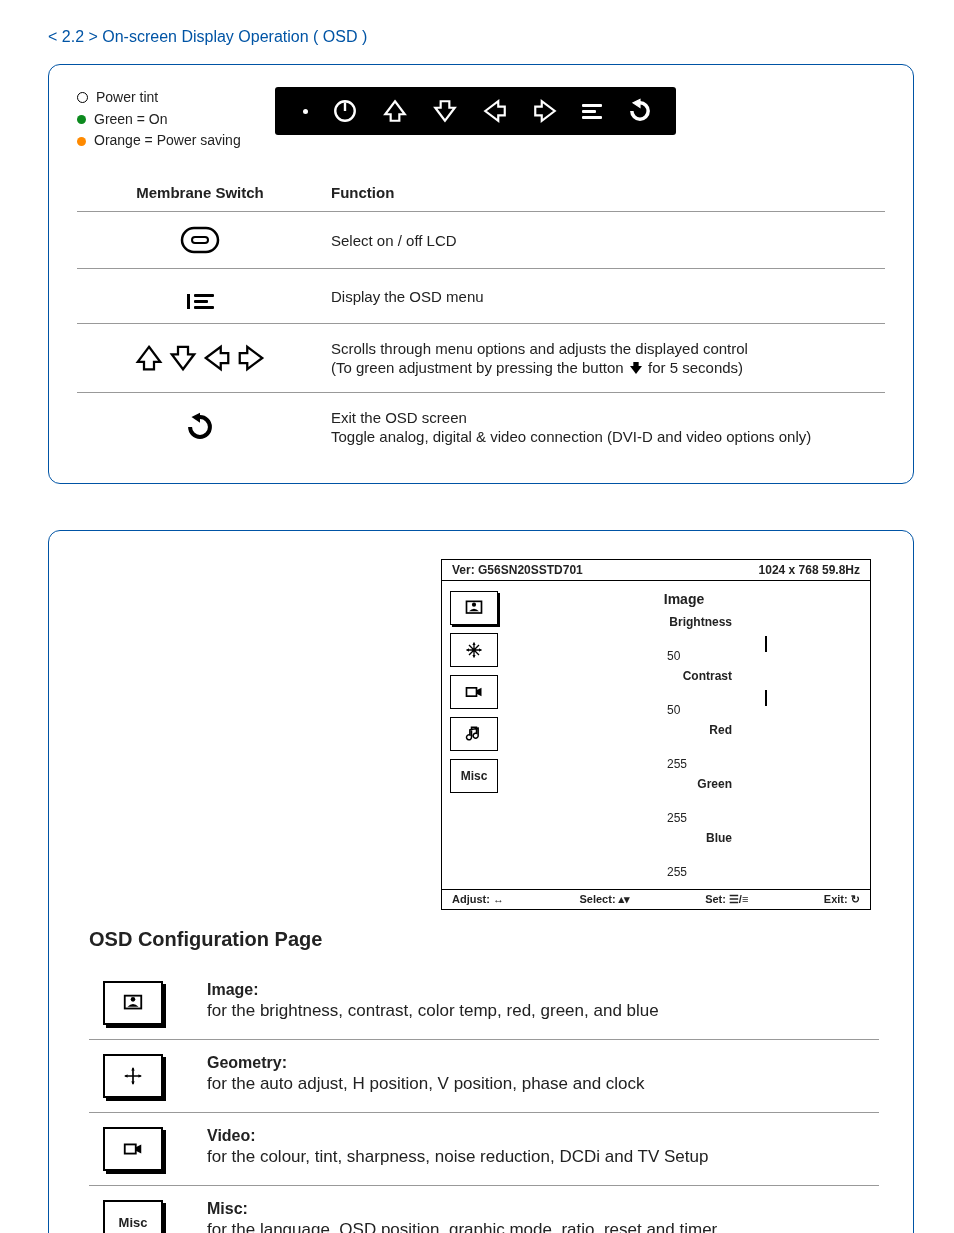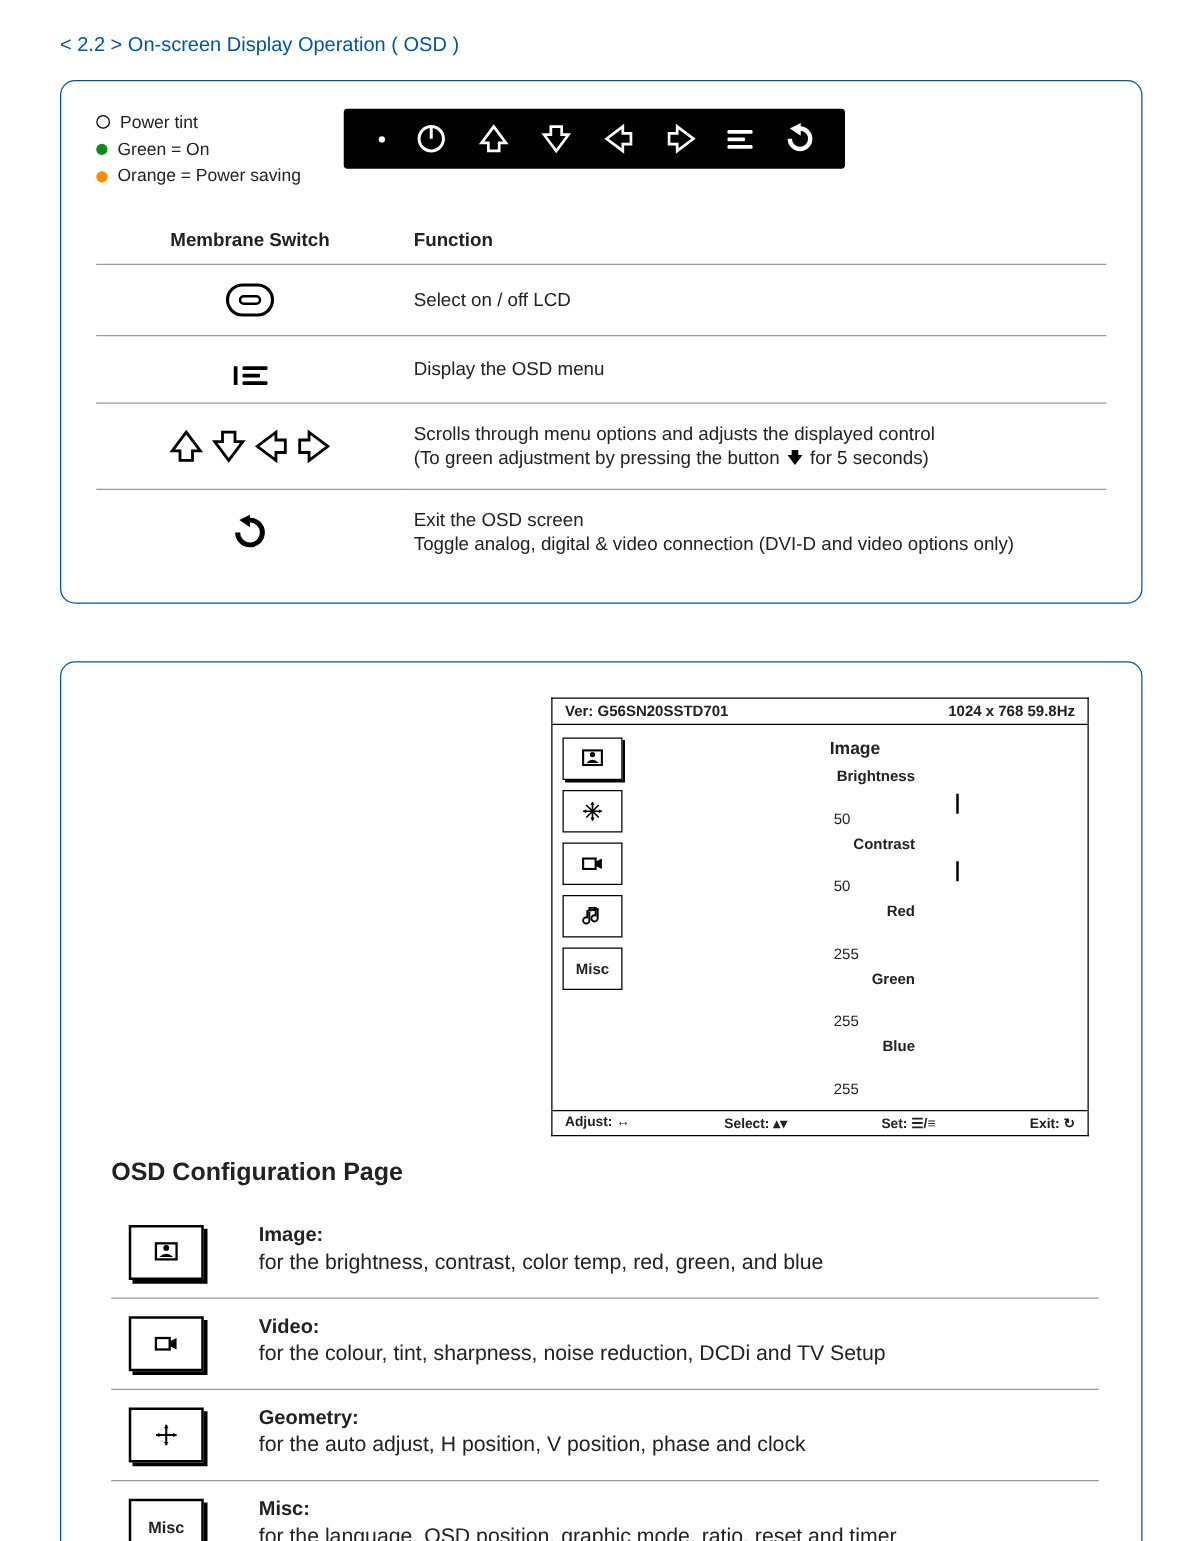--- a/index.html
+++ b/index.html
@@ -369,42 +369,42 @@
           </div>
       <div class="cfg-text">
         <div class="head">Image:</div>
         <div class="sub">for the brightness, contrast, color temp, red, green, and blue</div>
       </div>
     </div>
     <div class="cfg-row">
       <div class="cfg-icon">
             <div class="big-tab">
         <svg width="26" height="22" viewBox="0 0 24 24">
-                <rect x="3" y="7" width="12" height="10" fill="none" stroke="#000" stroke-width="2"></rect>
-                <path d="M15 10l6-3v10l-6-3z" fill="#000"></path>
+                <path d="M12 3v18M3 12h18" stroke="#000" stroke-width="1.8"></path>
+                <path d="M12 3l-2 3h4zM12 21l-2-3h4zM3 12l3-2v4zM21 12l-3-2v4z" fill="#000"></path>
               </svg>
       </div>
           </div>
       <div class="cfg-text">
-        <div class="head">Video:</div>
-        <div class="sub">for the colour, tint, sharpness, noise reduction, DCDi and TV Setup</div>
+        <div class="head">Geometry:</div>
+        <div class="sub">for the auto adjust, H position, V position, phase and clock</div>
       </div>
     </div>
     <div class="cfg-row">
       <div class="cfg-icon">
             <div class="big-tab">
         <svg width="26" height="22" viewBox="0 0 24 24">
-                <path d="M12 3v18M3 12h18" stroke="#000" stroke-width="1.8"></path>
-                <path d="M12 3l-2 3h4zM12 21l-2-3h4zM3 12l3-2v4zM21 12l-3-2v4z" fill="#000"></path>
+                <rect x="3" y="7" width="12" height="10" fill="none" stroke="#000" stroke-width="2"></rect>
+                <path d="M15 10l6-3v10l-6-3z" fill="#000"></path>
               </svg>
       </div>
           </div>
       <div class="cfg-text">
-        <div class="head">Geometry:</div>
-        <div class="sub">for the auto adjust, H position, V position, phase and clock</div>
+        <div class="head">Video:</div>
+        <div class="sub">for the colour, tint, sharpness, noise reduction, DCDi and TV Setup</div>
       </div>
     </div>
     <div class="cfg-row">
       <div class="cfg-icon">
             <div class="big-tab">
               <span>Misc</span>
             </div>
           </div>
       <div class="cfg-text">
         <div class="head">Misc:</div>

